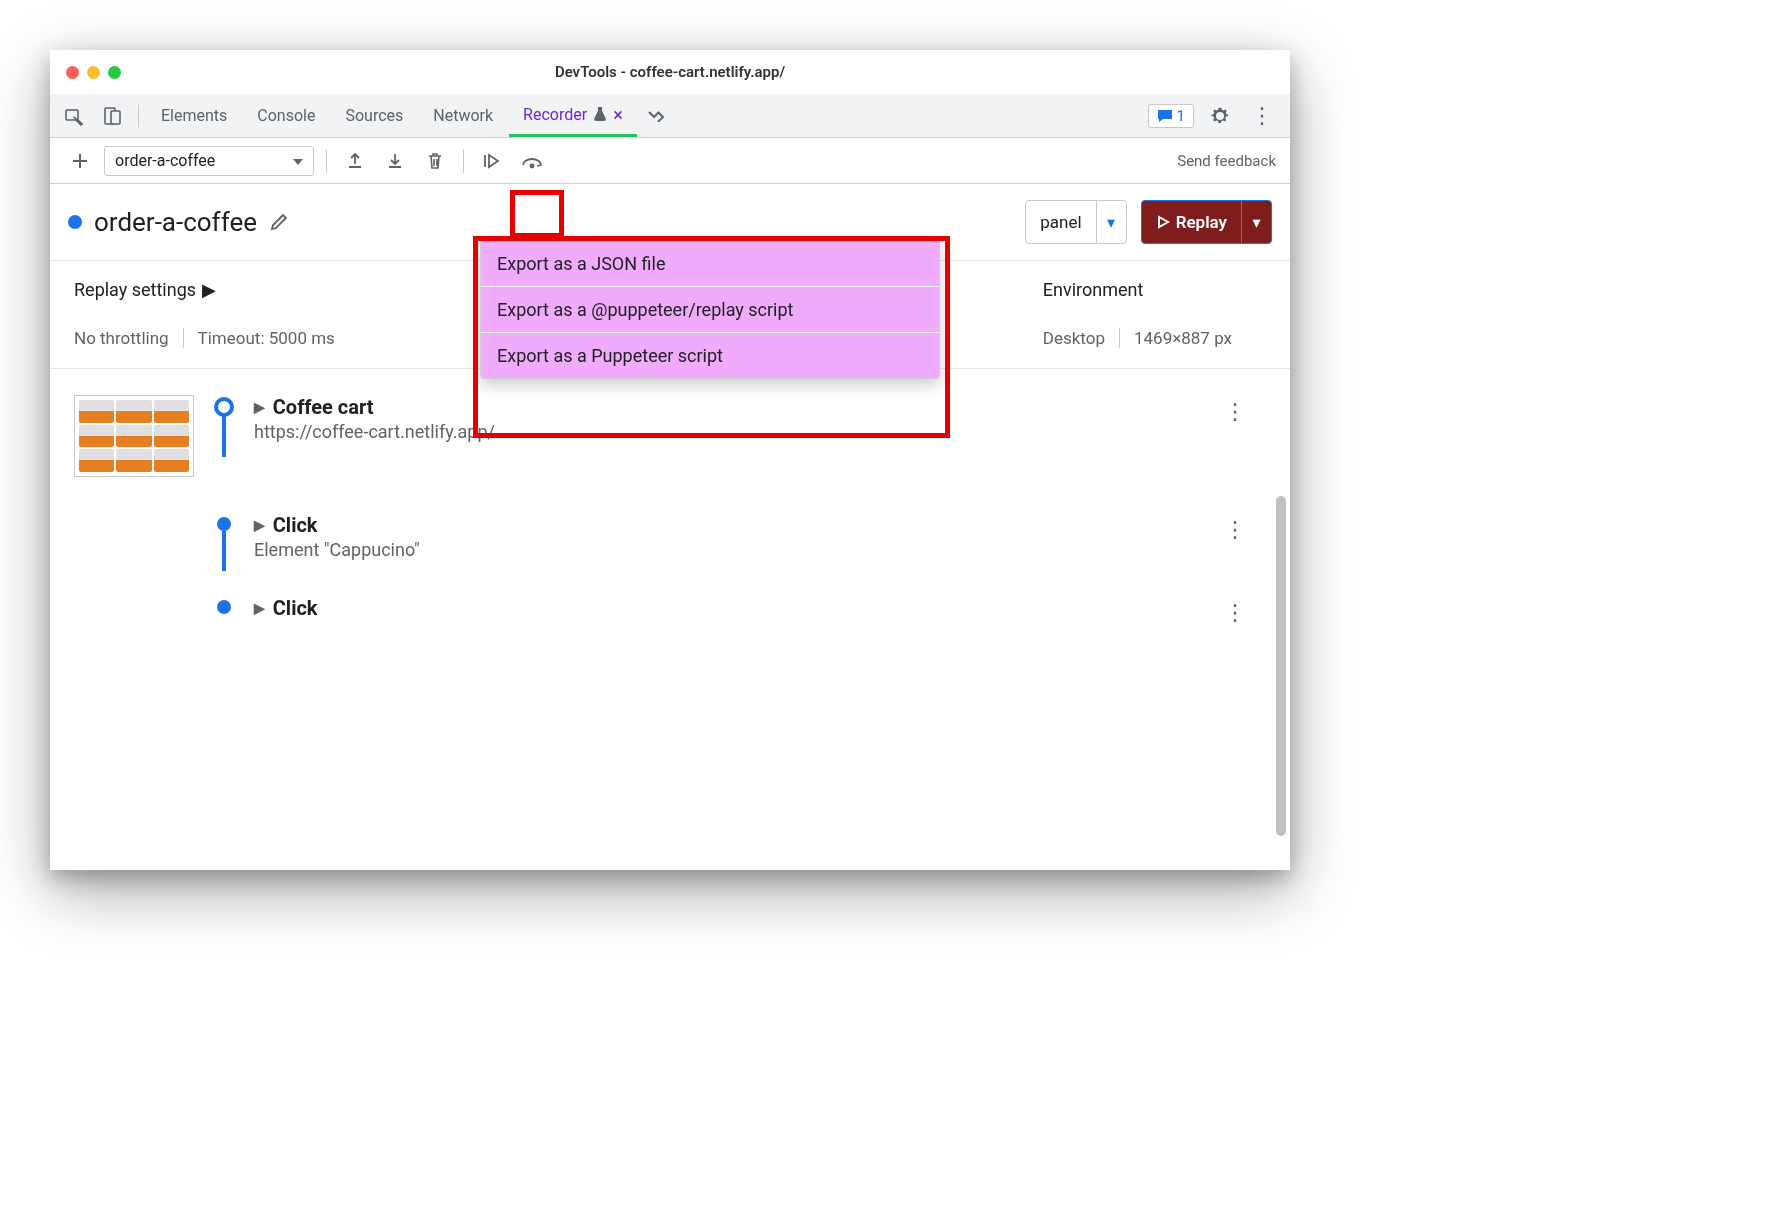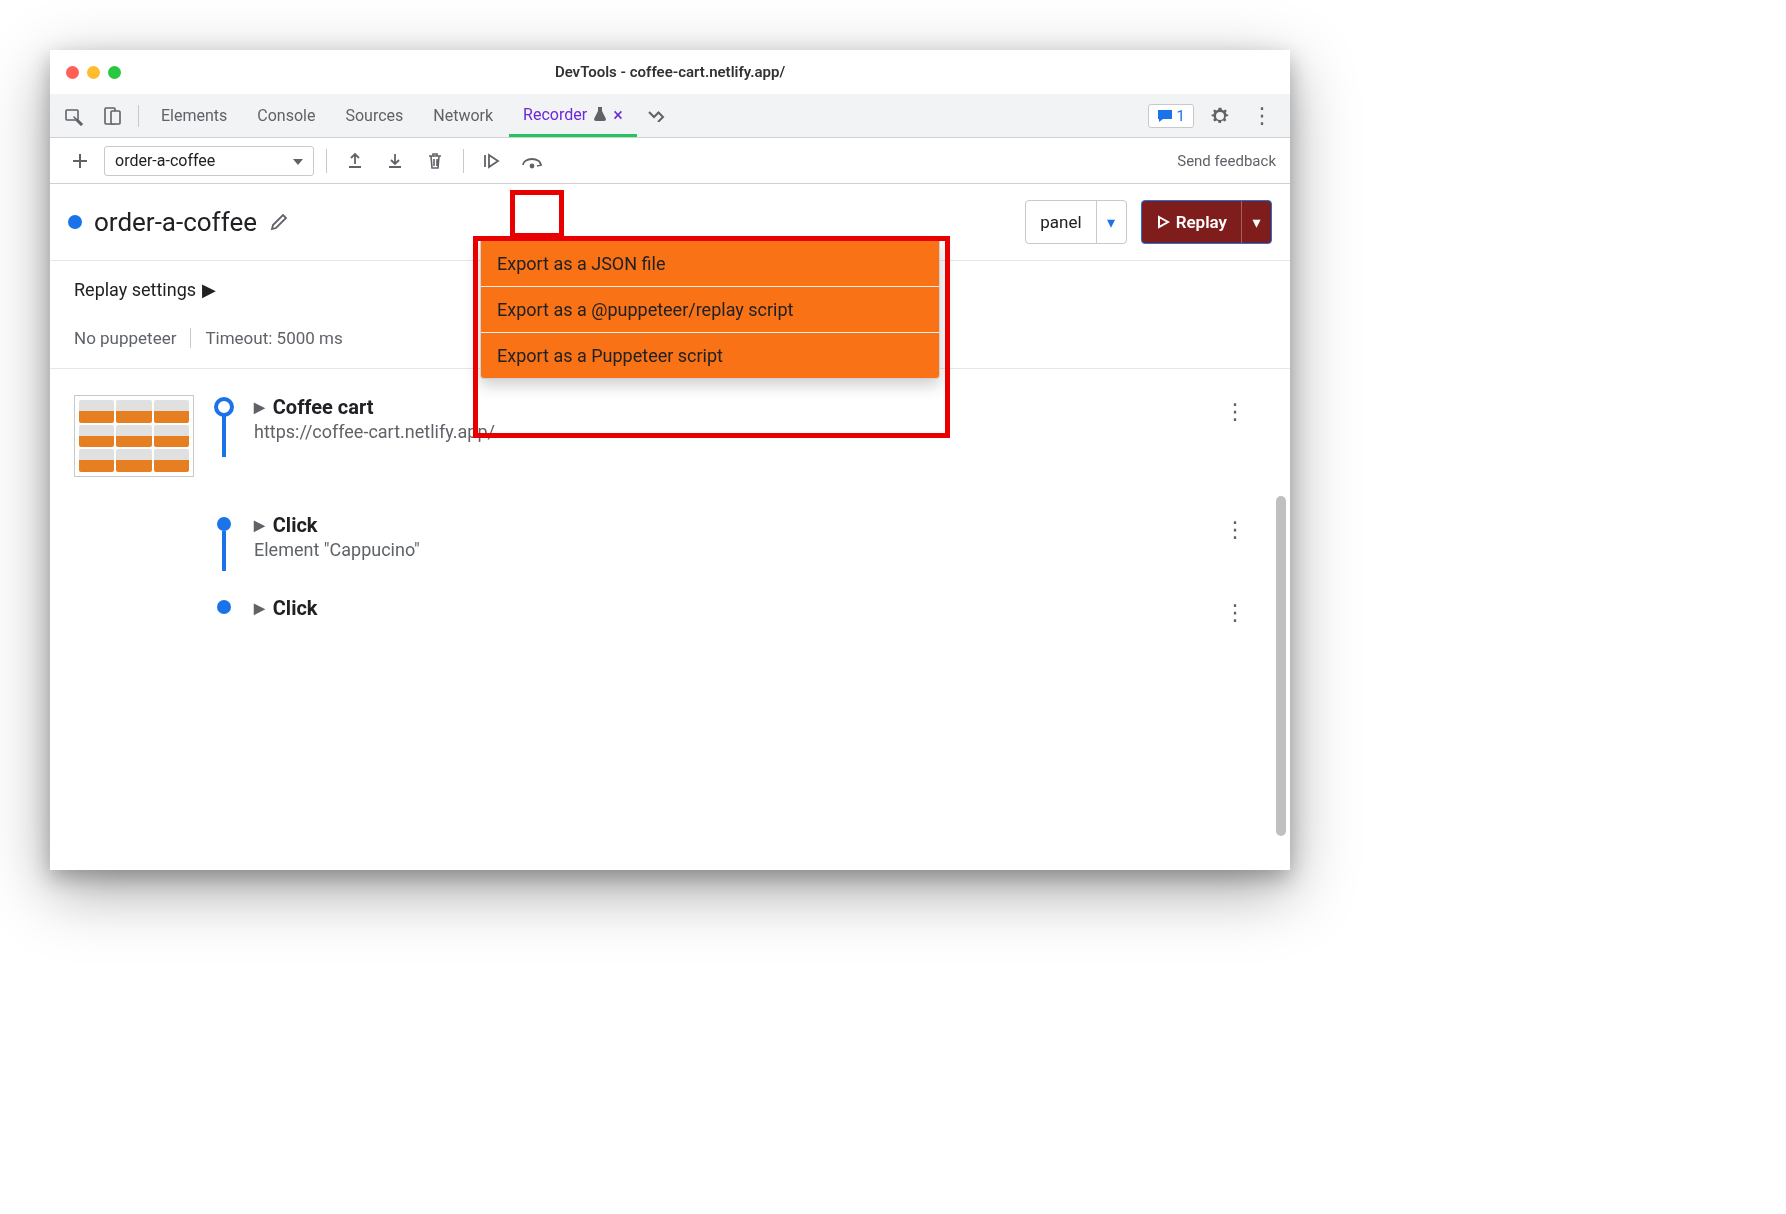--- a/index.html
+++ b/index.html
@@ -156,21 +156,21 @@
   .step-body { flex:1; display:flex; flex-direction:column; gap:2px;}
   .step-title { font-size:20px; font-weight:700; color:#202124; display:flex; align-items:center; gap:8px;}
   .step-sub { font-size:18px; color:#5f6368;}
   .caret { color:#5f6368; font-size:14px;}
   .kebab { margin-left:auto; color:#5f6368; font-size:22px; padding:4px 20px 4px 8px; cursor:pointer;}
   
   .dropdown {
     position:absolute;
     left: 430px; top: 190px;
     width: 460px;
-    background:#f97316;
+    background:#f0abfc;
     border:1px solid #d0d0d0;
     box-shadow: 0 6px 16px rgba(0,0,0,0.2);
     border-radius: 0 0 4px 4px;
     z-index: 50;
   }
   .dropdown .item {
     padding: 12px 16px; font-size:18px; color:#202124;
     border-bottom:1px solid #eee; cursor:pointer;
   }
   .dropdown .item:last-child { border-bottom:none;}
@@ -328,22 +328,31 @@
     </div>
   </div>
 
   <div class="settings">
     <div class="col">
       <div class="hd">
         <span>Replay settings</span>
         <span>▶</span>
       </div>
       <div class="row">
-        <span class="seg">No puppeteer</span>
+        <span class="seg">No throttling</span>
         <span class="seg">Timeout: 5000 ms</span>
+      </div>
+    </div>
+    <div class="col" style="margin-left:auto; padding-right:20px;">
+      <div class="hd">
+        <span>Environment</span>
+      </div>
+      <div class="row">
+        <span class="seg">Desktop</span>
+        <span class="seg">1469×887 px</span>
       </div>
     </div>
   </div>
 
   <div class="steps">
 
     <div class="step-row">
       <div class="thumb">
         <div></div>
           <div></div>

